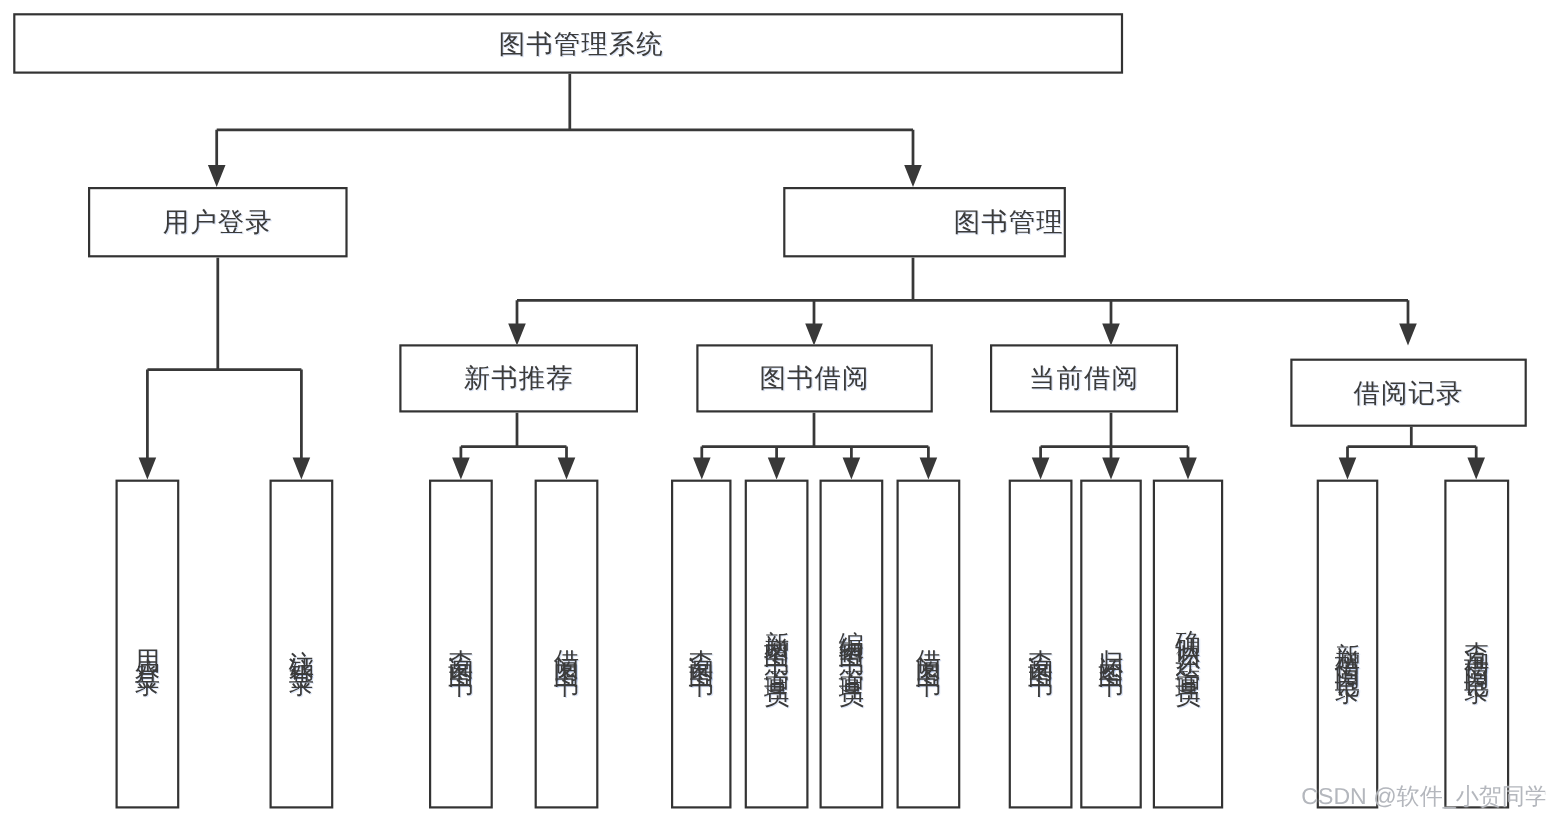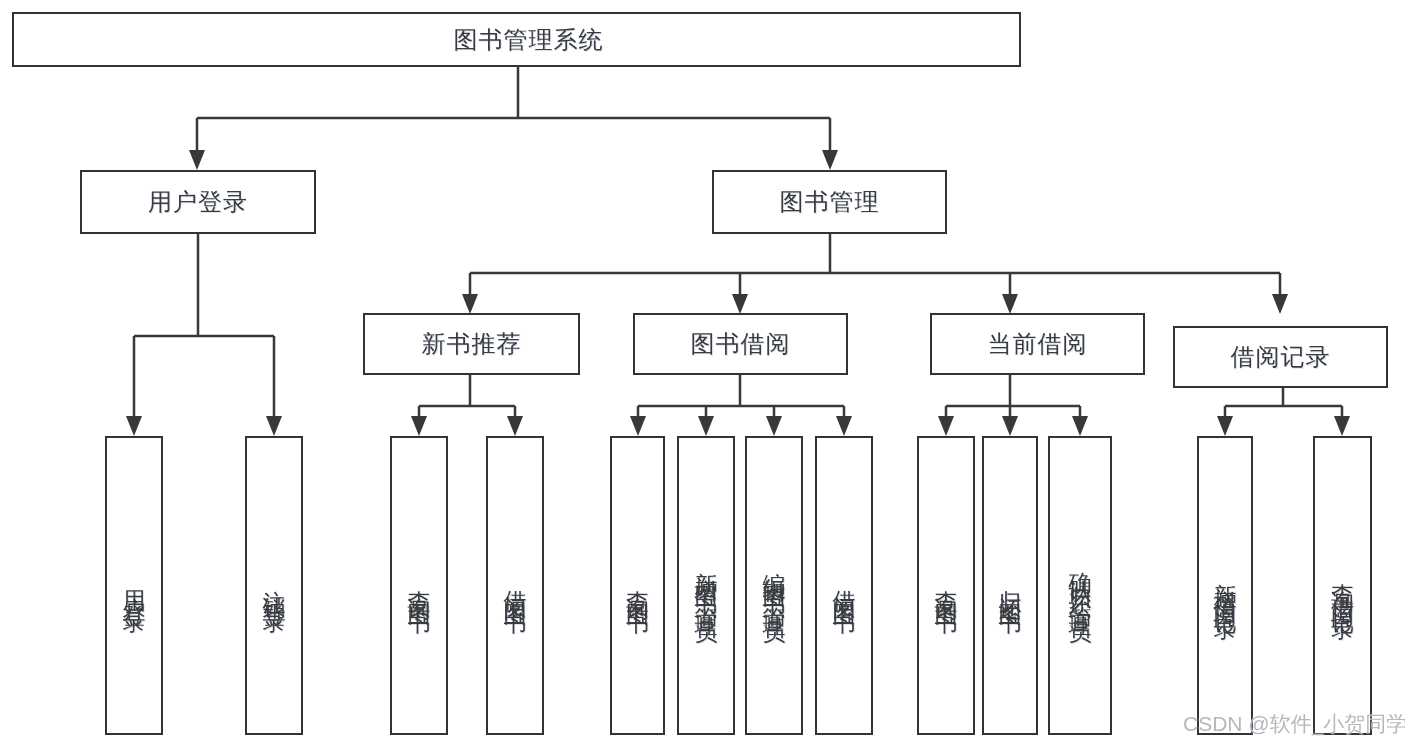--- a/index.html
+++ b/index.html
@@ -83,31 +83,31 @@
              M1334 416 H1350 L1342 436 Z"></path>
   </svg>
 
   <div class="node hbox root-box" style="left:12px; top:12px; width:1009px; height:55px;padding-left:24px;">
     <span>图书管理系统</span>
   </div>
 
   <div class="node hbox" style="left:80px; top:170px; width:236px; height:64px;">
     <span>用户登录</span>
   </div>
-  <div class="node hbox" style="left:712px; top:170px; width:235px; height:64px;">
+  <div class="node hbox" style="left:712px; top:170px; width:257px; height:64px;justify-content:flex-end;">
     <span>图书管理</span>
   </div>
 
   <div class="node hbox" style="left:363px; top:313px; width:217px; height:62px;">
     <span>新书推荐</span>
   </div>
   <div class="node hbox" style="left:633px; top:313px; width:215px; height:62px;">
     <span>图书借阅</span>
   </div>
-  <div class="node hbox" style="left:930px; top:313px; width:215px; height:62px;">
+  <div class="node hbox" style="left:900px; top:313px; width:171px; height:62px;">
     <span>当前借阅</span>
   </div>
   <div class="node hbox" style="left:1173px; top:326px; width:215px; height:62px;">
     <span>借阅记录</span>
   </div>
 
   <div class="node vbox" style="left:105px; top:436px; width:58px; height:299px;">
     <span class="vtext">用户登录</span>
   </div>
   <div class="node vbox" style="left:245px; top:436px; width:58px; height:299px;">

